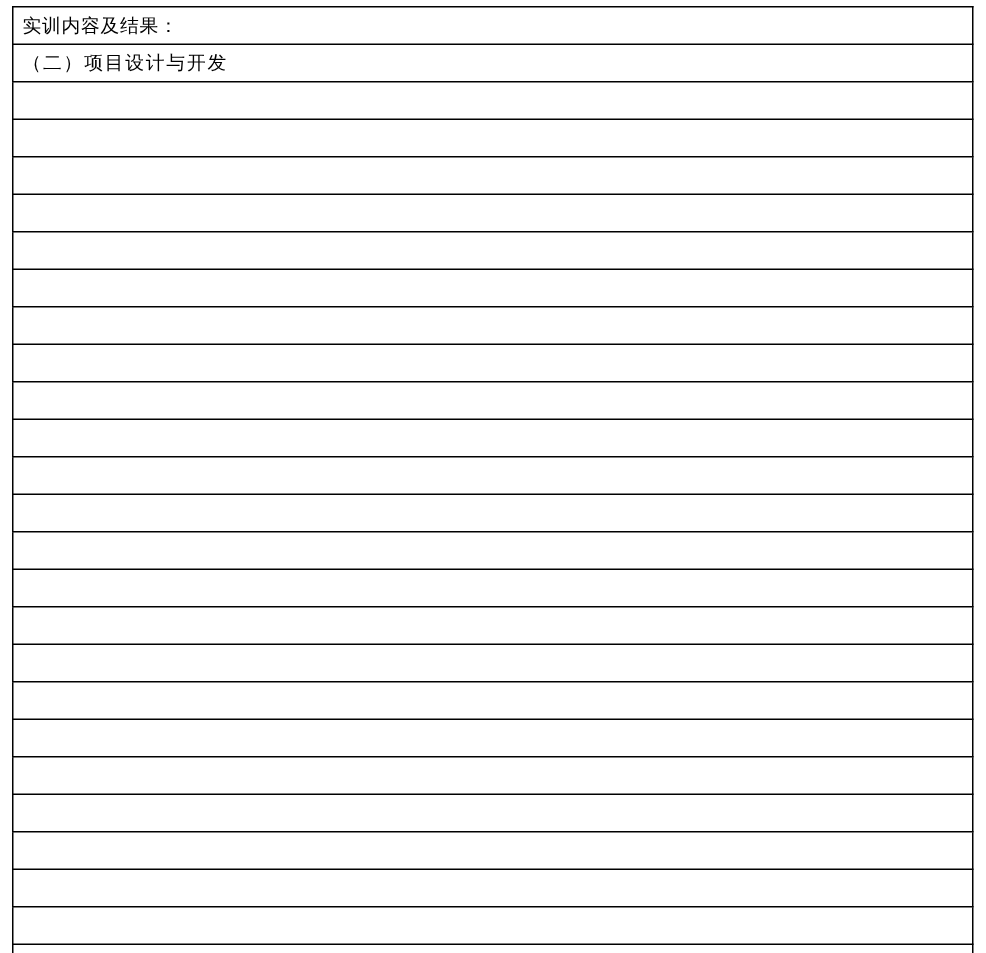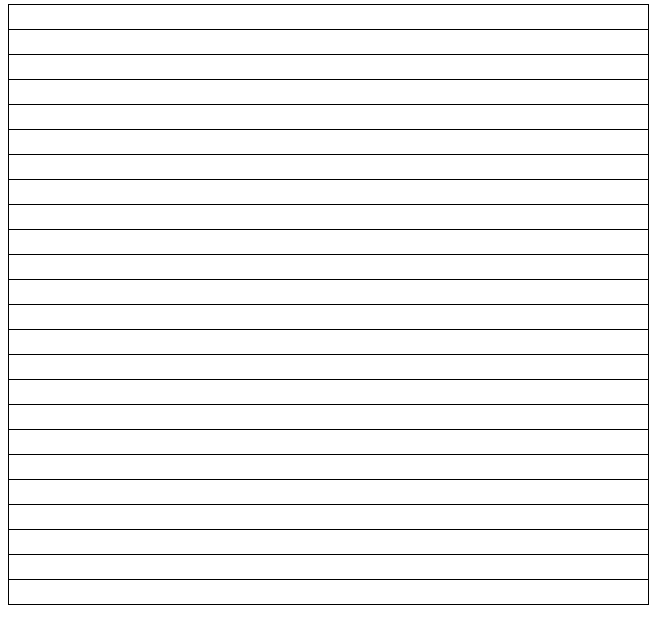--- a/index.html
+++ b/index.html
@@ -52,20 +52,26 @@
   td.row-blank {
     height: 24px;
   }
 </style>
 </head>
 <body>
 
 <div id="sheet">
   <table class="doc-table">
     <tbody>
+      <tr>
+        <td class="row-title">实训内容及结果：</td>
+      </tr>
+      <tr>
+        <td class="row-subtitle">（二）项目设计与开发</td>
+      </tr>
       <tr>
         <td class="row-blank"></td>
       </tr>
       <tr>
         <td class="row-blank"></td>
       </tr>
       <tr>
         <td class="row-blank"></td>
       </tr>
       <tr>

